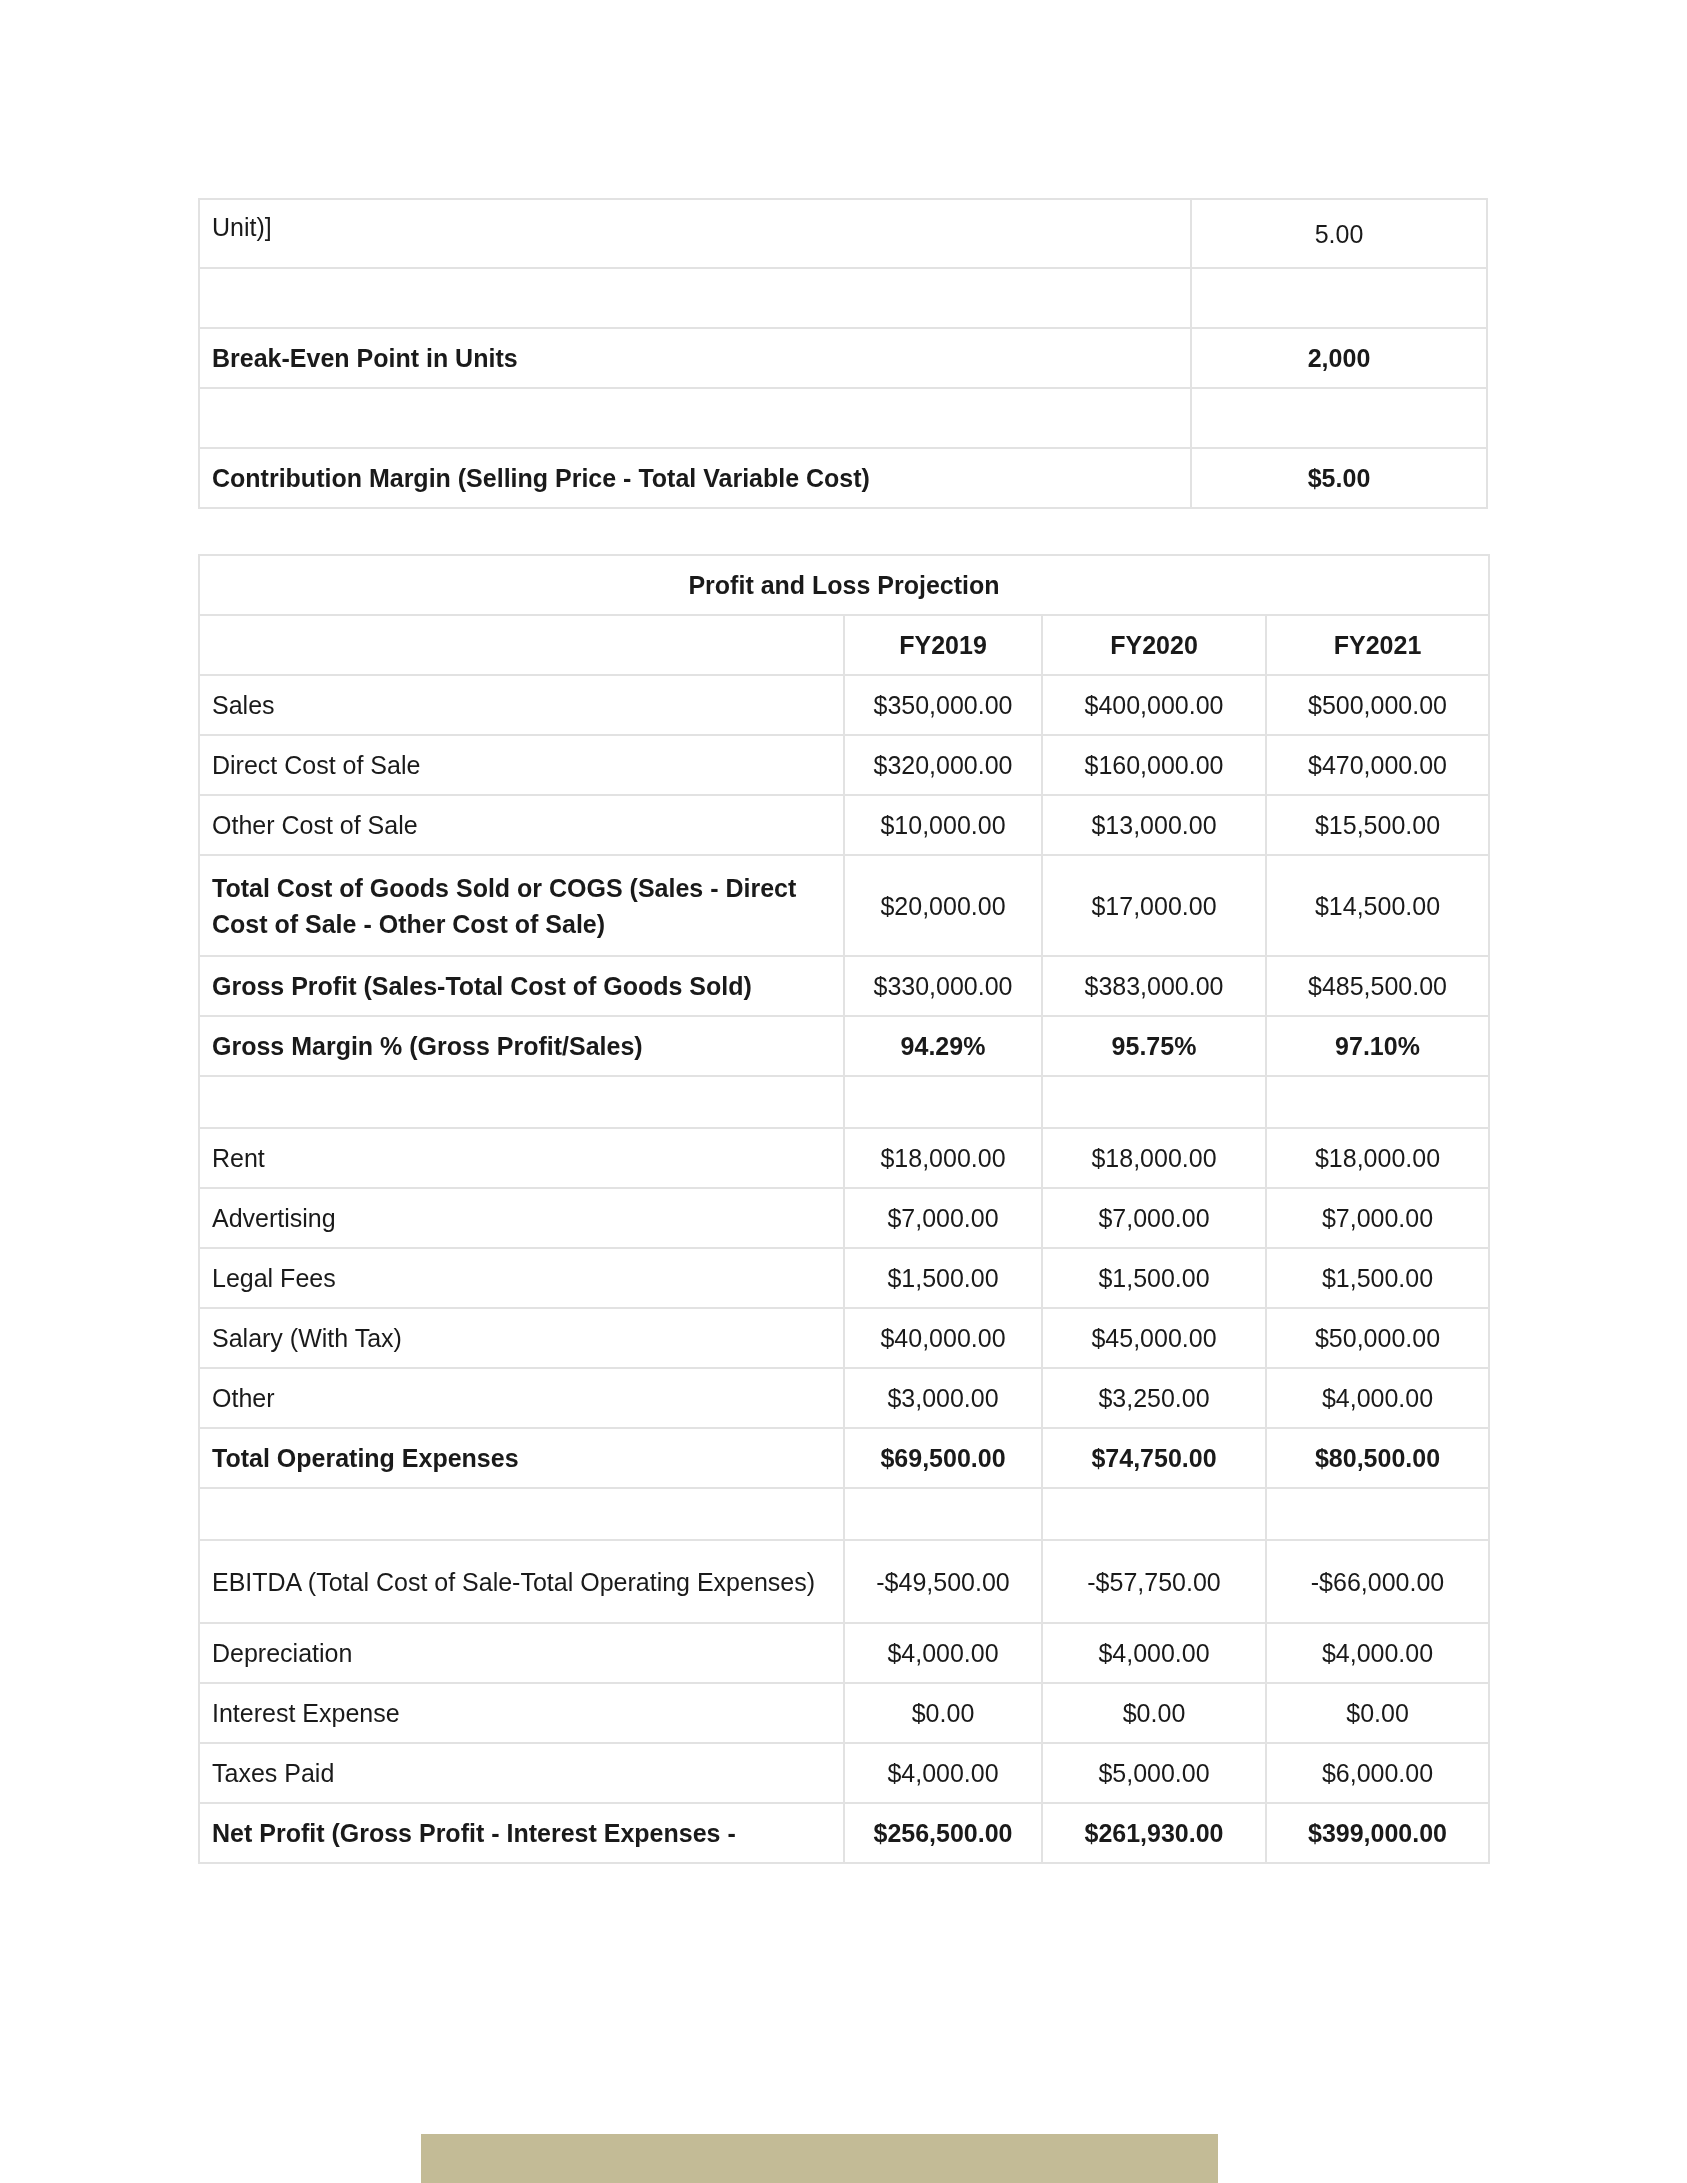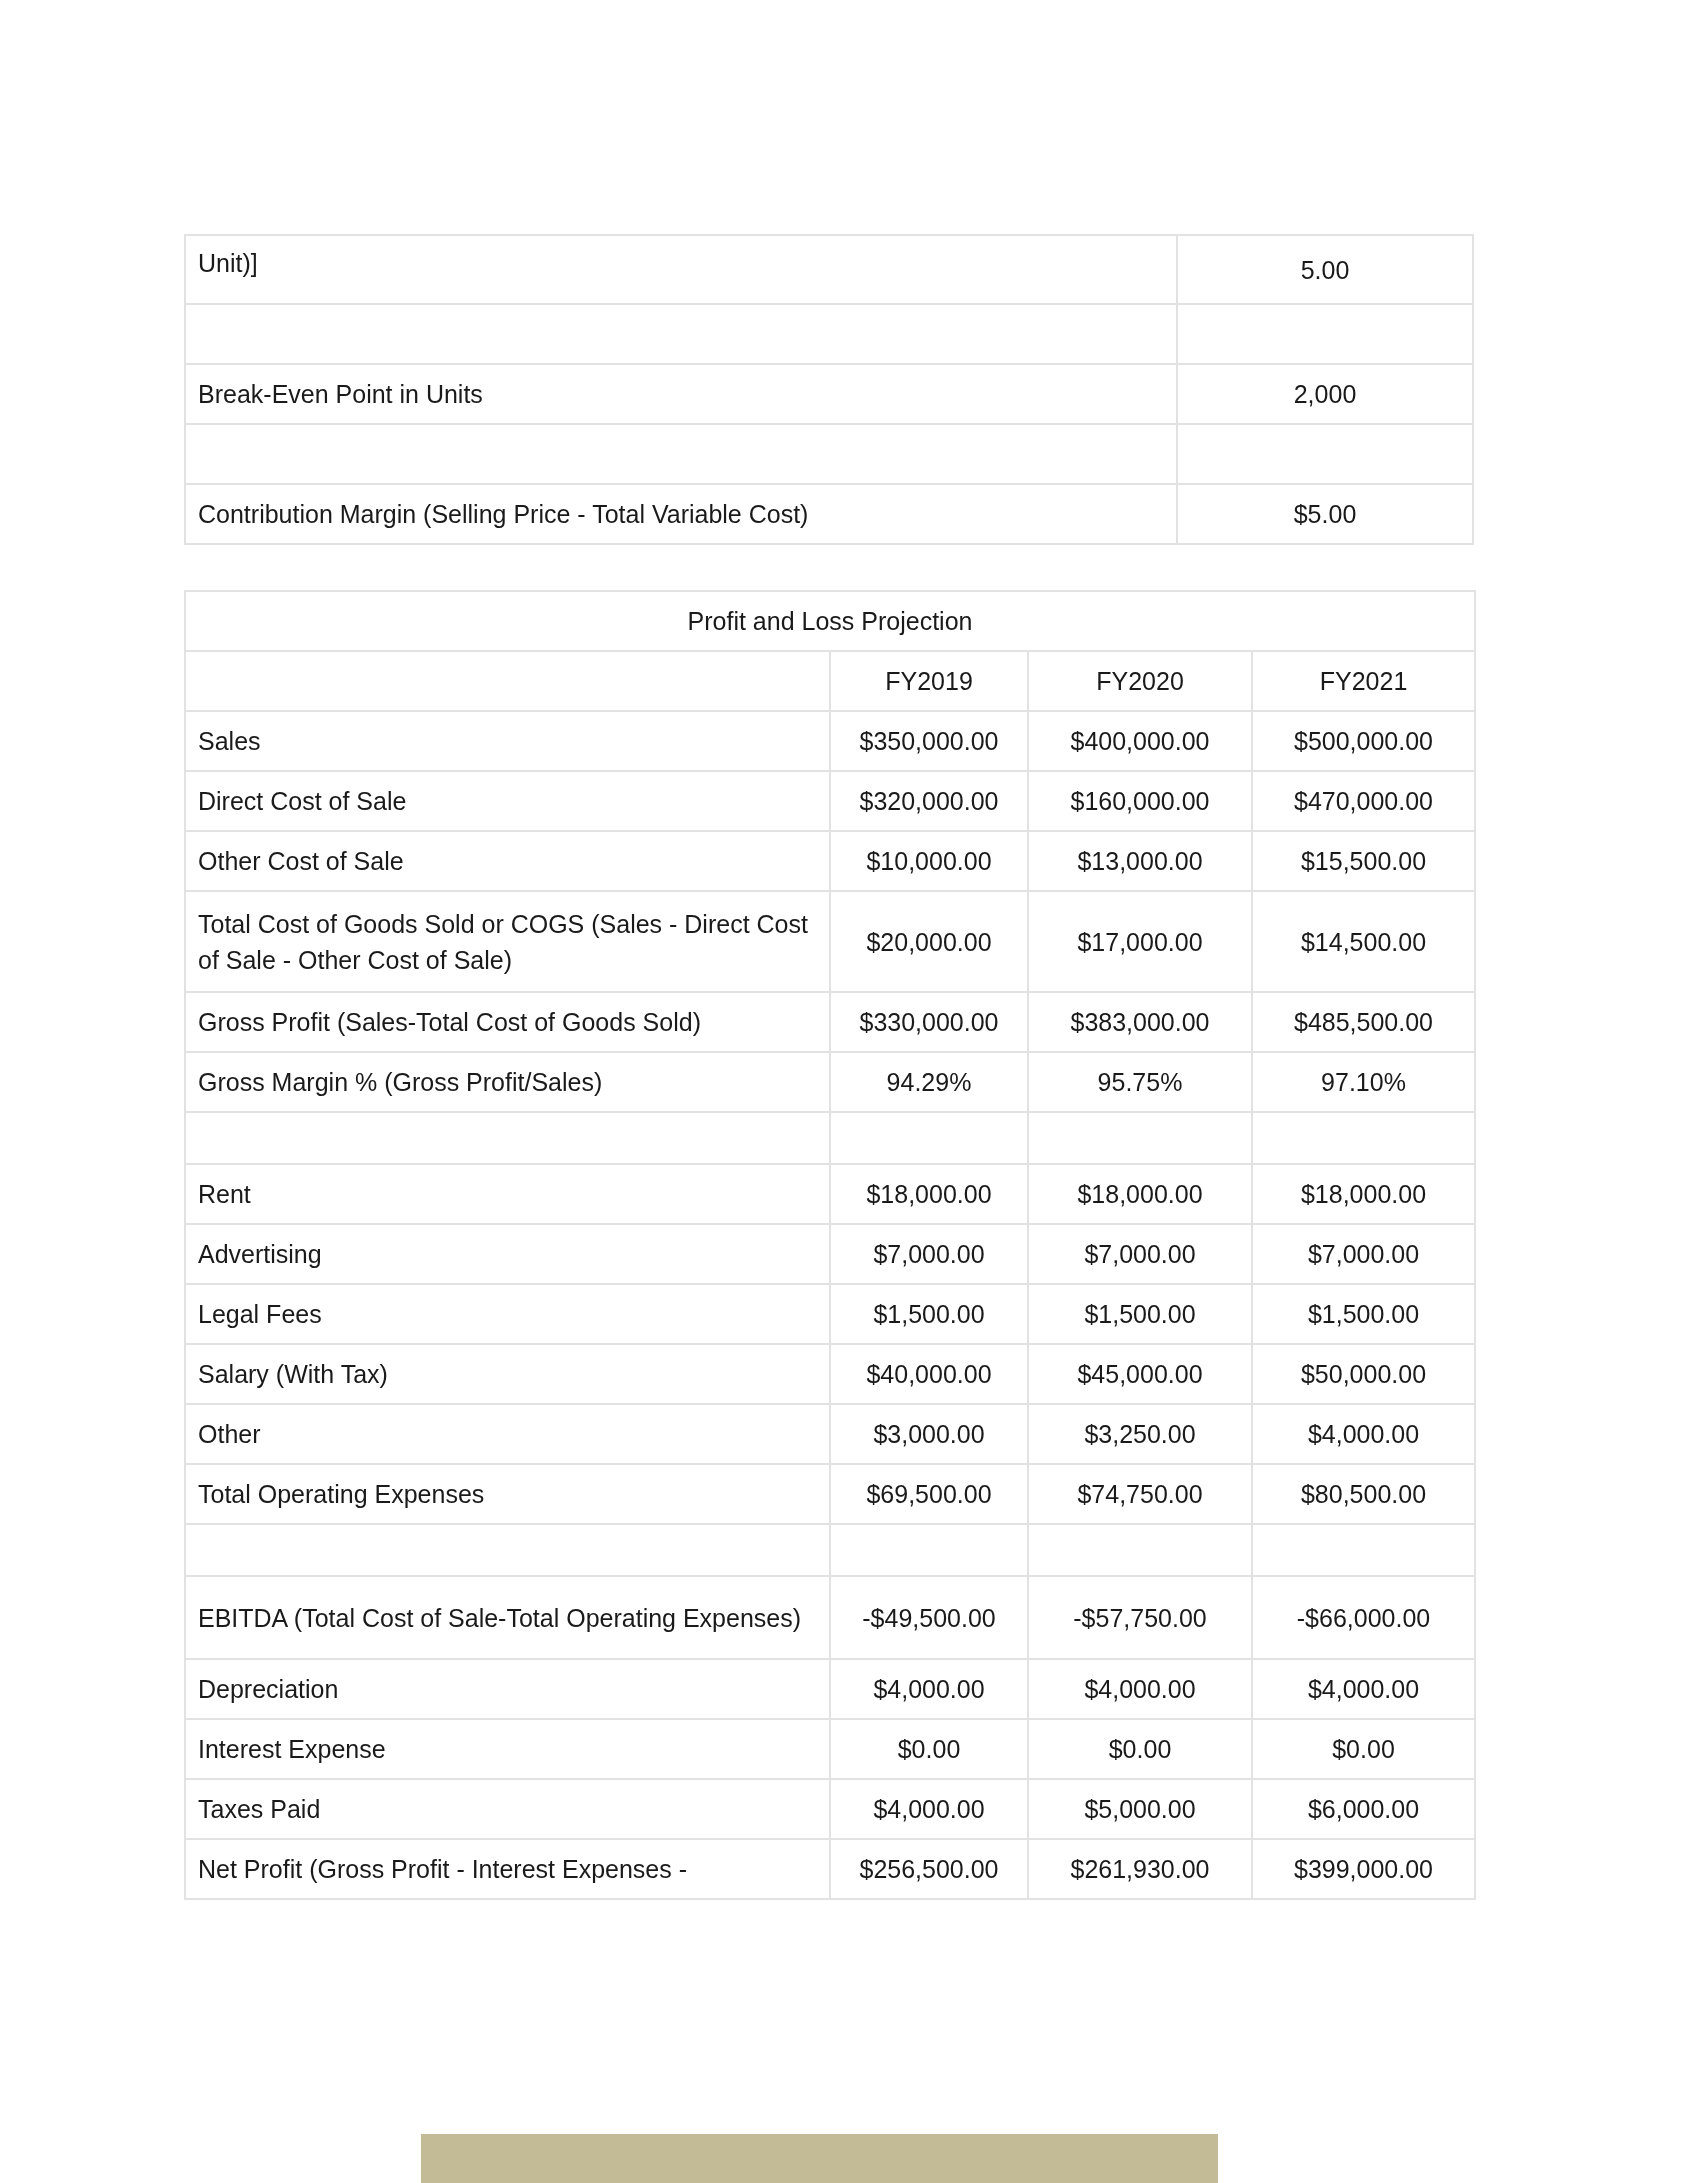--- a/index.html
+++ b/index.html
@@ -2,33 +2,32 @@
 <html style="font-size:10.6px"><head>
   <meta charset="utf-8">
   <style>
     html, body { margin: 0; padding: 0; background: #ffffff; }
     body {
       width: 1687px; height: 2183px; position: relative; overflow: hidden;
       font-family: "Liberation Sans", "DejaVu Sans", sans-serif;
       color: #1a1a1a;
     }
     table {
-      position: absolute; left: 184px; width: 1290px;
+      position: absolute; left: 198px; width: 1290px;
       border-collapse: collapse; table-layout: fixed;
       font-size: 25px;
-      margin-top: 36px;
     }
     td {
       border: 2px solid #e2e2e2;
       padding: 0 12px;
       vertical-align: middle;
       line-height: 36px;
       overflow: hidden;
     }
-    .bold { font-weight: normal; }
+    .bold { font-weight: bold; }
     .c { text-align: center; }
     .r93 td { height: 58px; }
     .r82 td { height: 50px; }
     .r156 td { height: 99px; }
     .r129 td { height: 81px; }
     #break-even-table { top: 198px; }
     #break-even-table .label-col { width: 992px; }
     #pnl-table { top: 554px; }
     #pnl-table col.c0 { width: 645px; }
     #pnl-table col.c1 { width: 198px; }

